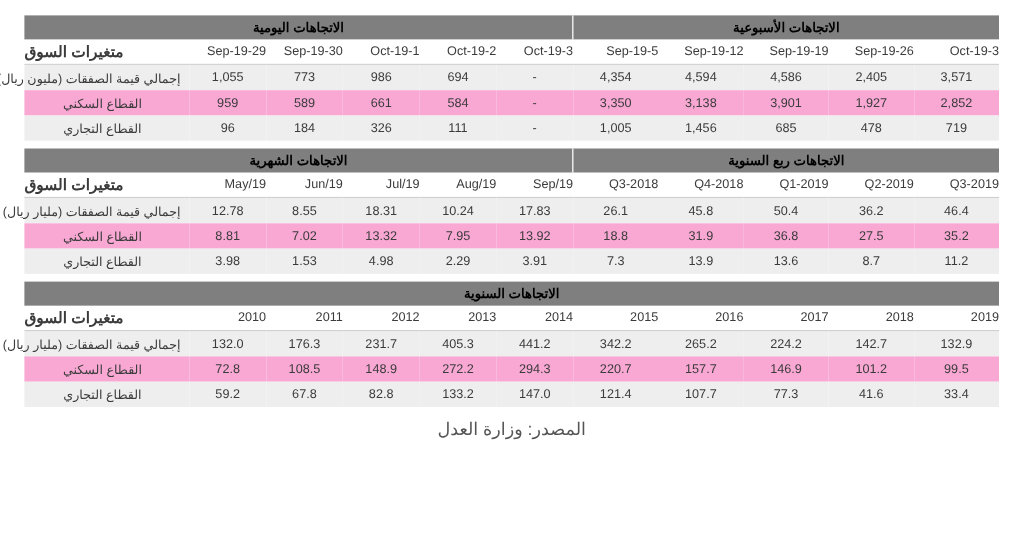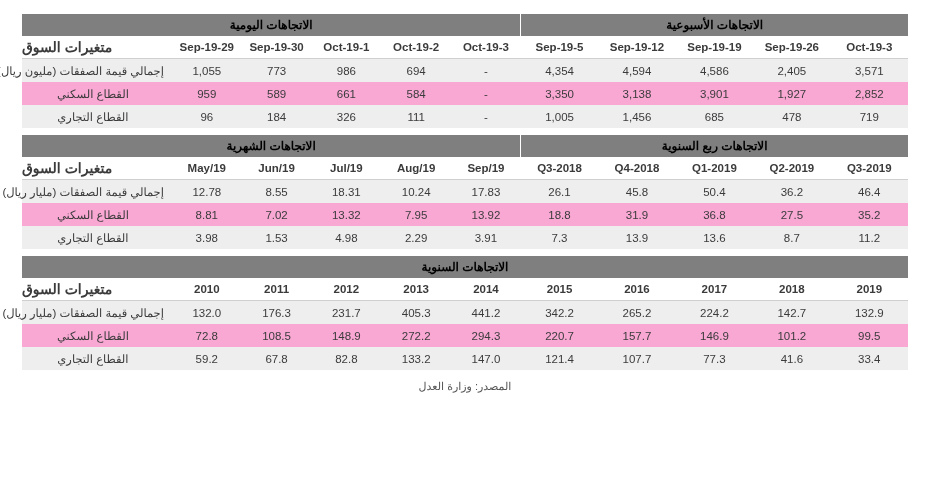--- a/index.html
+++ b/index.html
@@ -46,23 +46,23 @@
     font-weight: bold;
     font-size: 12px;
     text-align: center;
     height: 22px;
     border-left: 1px solid #ffffff;
   }
   .band.last { border-left: none; }
   .hdr {
     background: #ffffff;
     color: #3b3b3b;
-    font-weight: bold;
+    font-weight: normal;
     font-size: 11.5px;
-    text-align: center;
+    text-align: right;
     height: 22px;
     border-bottom: 1px solid #cfcfcf;
   }
   .rowlabel {
     text-align: left;
     padding-right: 8px !important;
     font-size: 14px;
     font-weight: normal;
     color: #3b3b3b;
     white-space: nowrap;
@@ -77,21 +77,21 @@
   tr.alt td { background: #eeeeee; }
   tr.plain td { background: #f9a8d4; }
   tr.band-row td { background: #7f7f7f; }
   .spacer td {
     height: 7px;
     background: #ffffff;
     border: none;
   }
   .source {
     text-align: center;
-    font-size: 11px;
+    font-size: 16px;
     color: #555555;
     margin-top: 10px;
   }
 </style>
 </head>
 <body>
 
 <div class="page">
 
 

